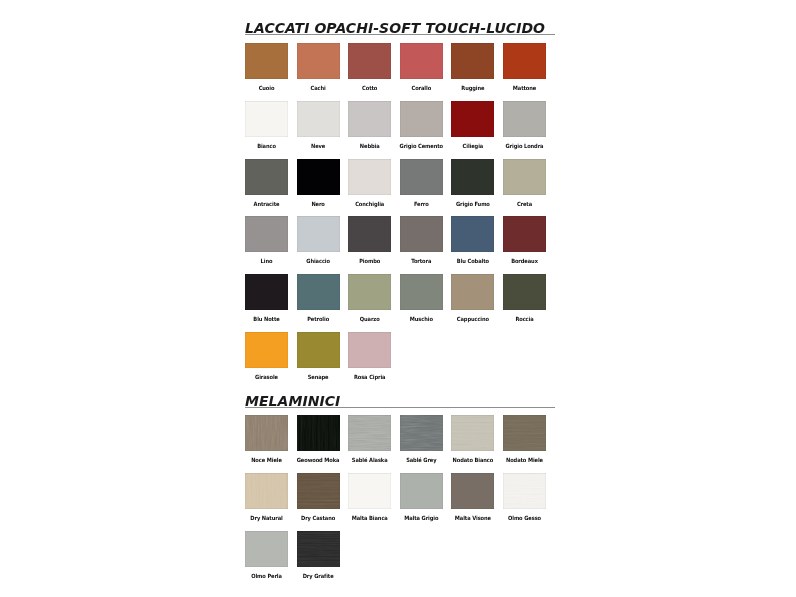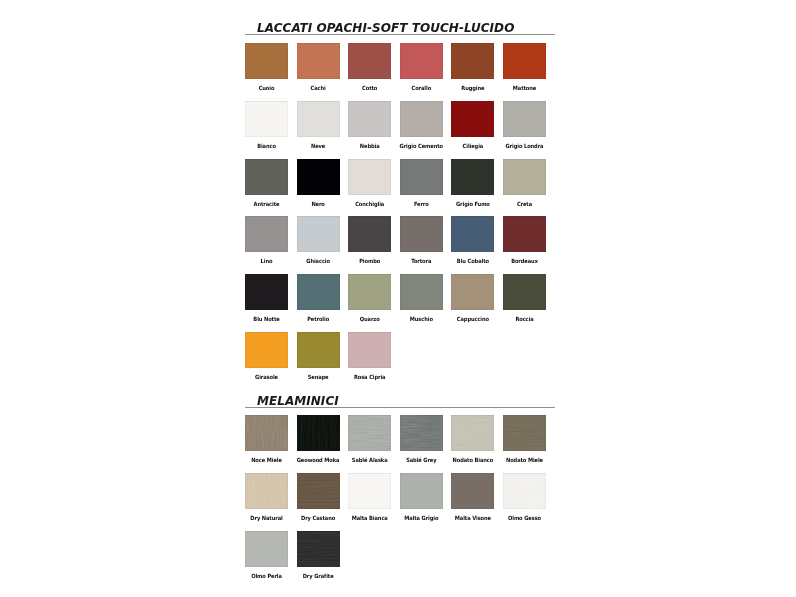--- a/index.html
+++ b/index.html
@@ -6,23 +6,23 @@
   html, body { margin:0; padding:0; }
   body {
     width:796px; height:597px; background:#ffffff; overflow:hidden;
     font-family:"Liberation Sans", sans-serif;
     -webkit-font-smoothing: antialiased;
   }
   .page { position:absolute; left:0; top:0; width:796px; height:597px;
           will-change: opacity; }
   .section { position:absolute; left:245px; width:310px; }
   .sec-title {
-    position:absolute; left:12px; top:0;
+    position:absolute; left:0; top:0;
     font-family:"DejaVu Sans", sans-serif;
-    font-style:italic; font-weight:bold; font-size:12px;
+    font-style:italic; font-weight:bold; font-size:14px;
     letter-spacing:0.05px; color:#1a1a1a; line-height:9px;
     white-space:nowrap;
   }
   .sec-rule { position:absolute; left:0; height:1.1px;
               background:#8e8e8e; width:310px; }
   .grid { position:absolute; left:0; }
   .cell { position:absolute; width:43px; }
   .swatch { width:43px; height:36px; position:relative; overflow:hidden;
             box-shadow: inset 0 0.5px 0 rgba(0,0,0,0.13),
                         inset 0.4px 0 0 rgba(0,0,0,0.09),

